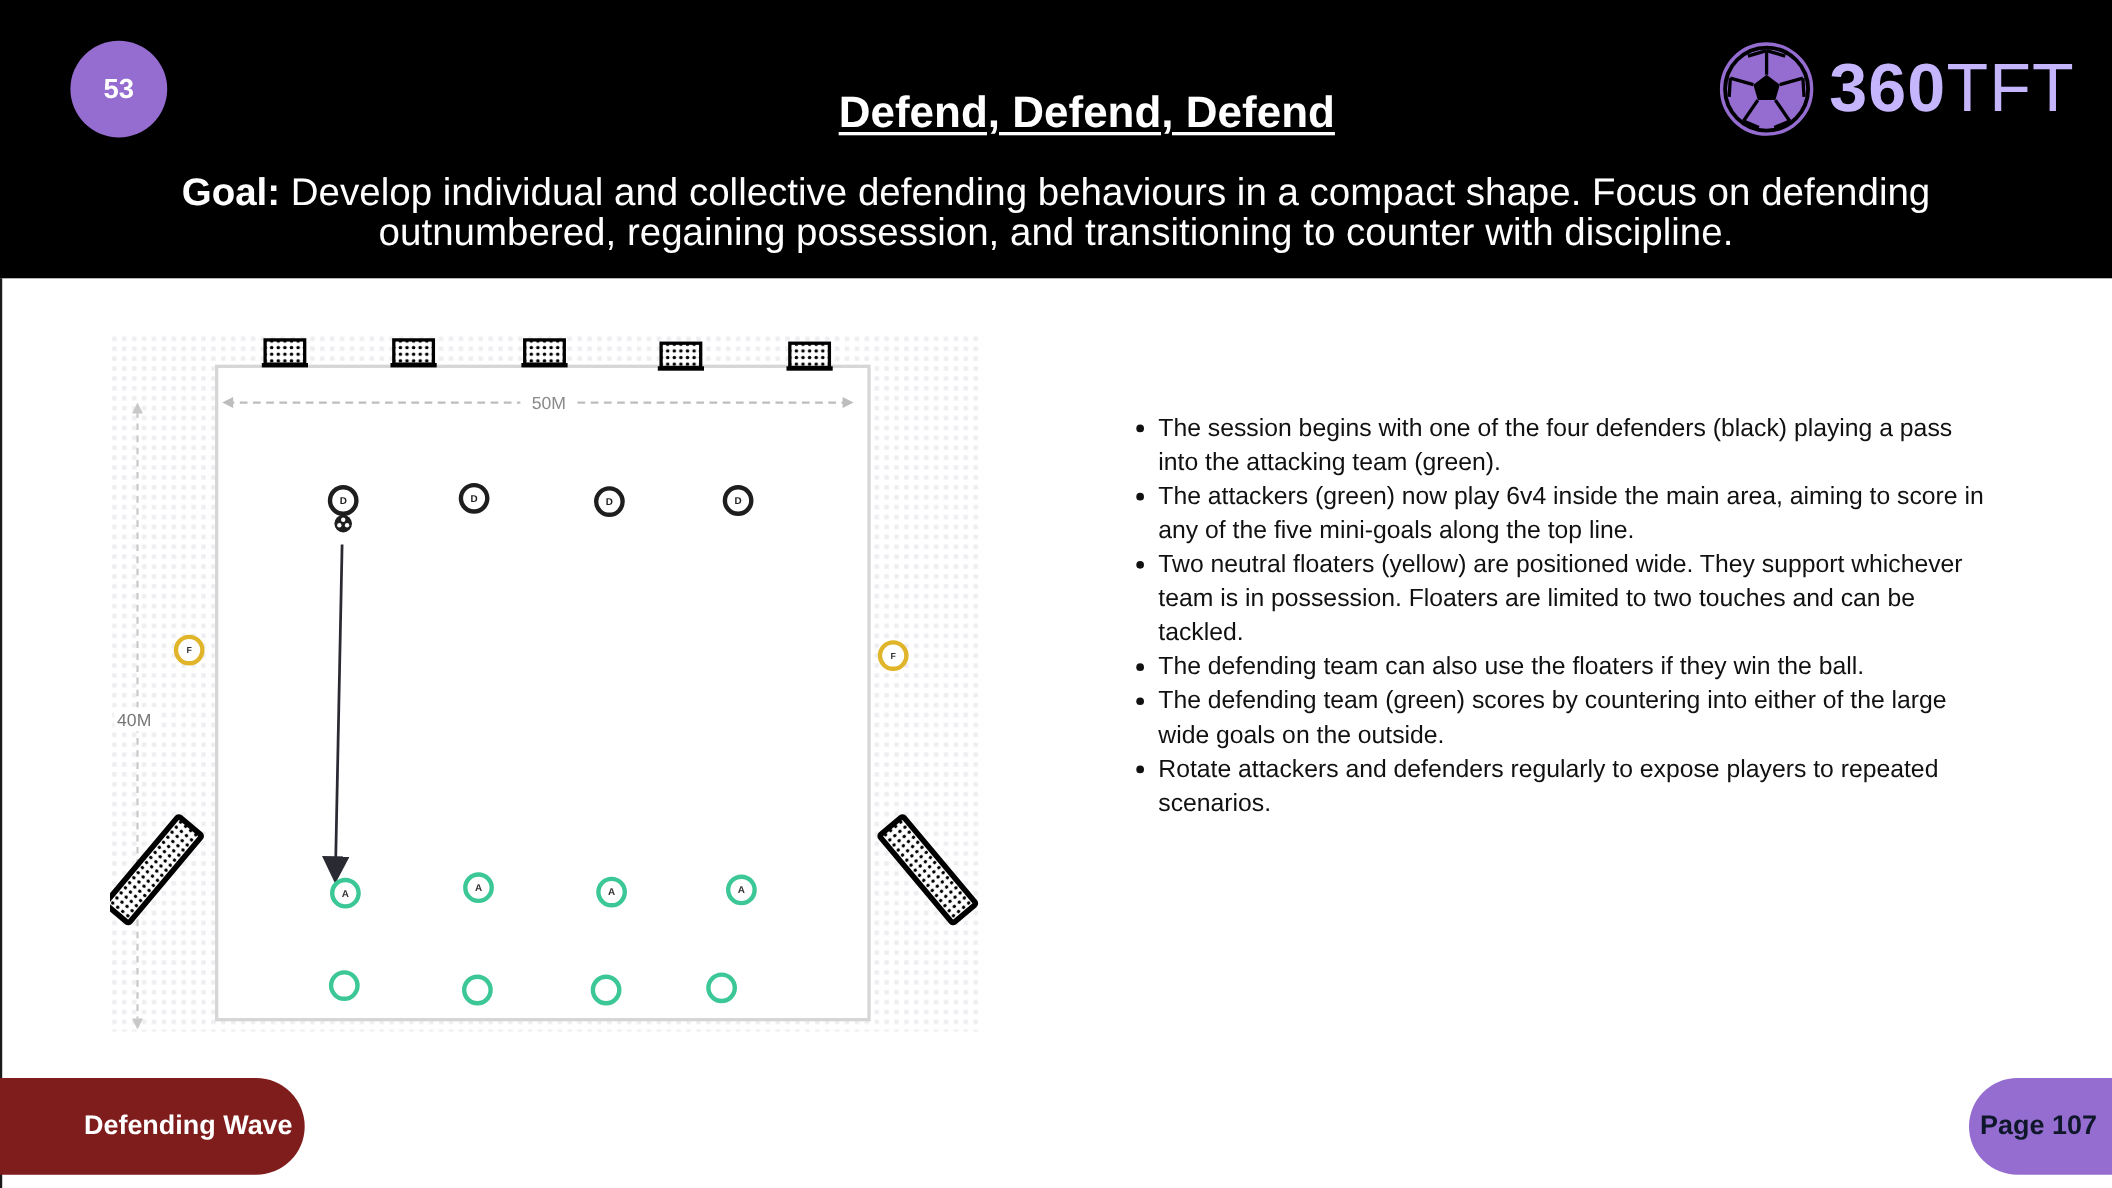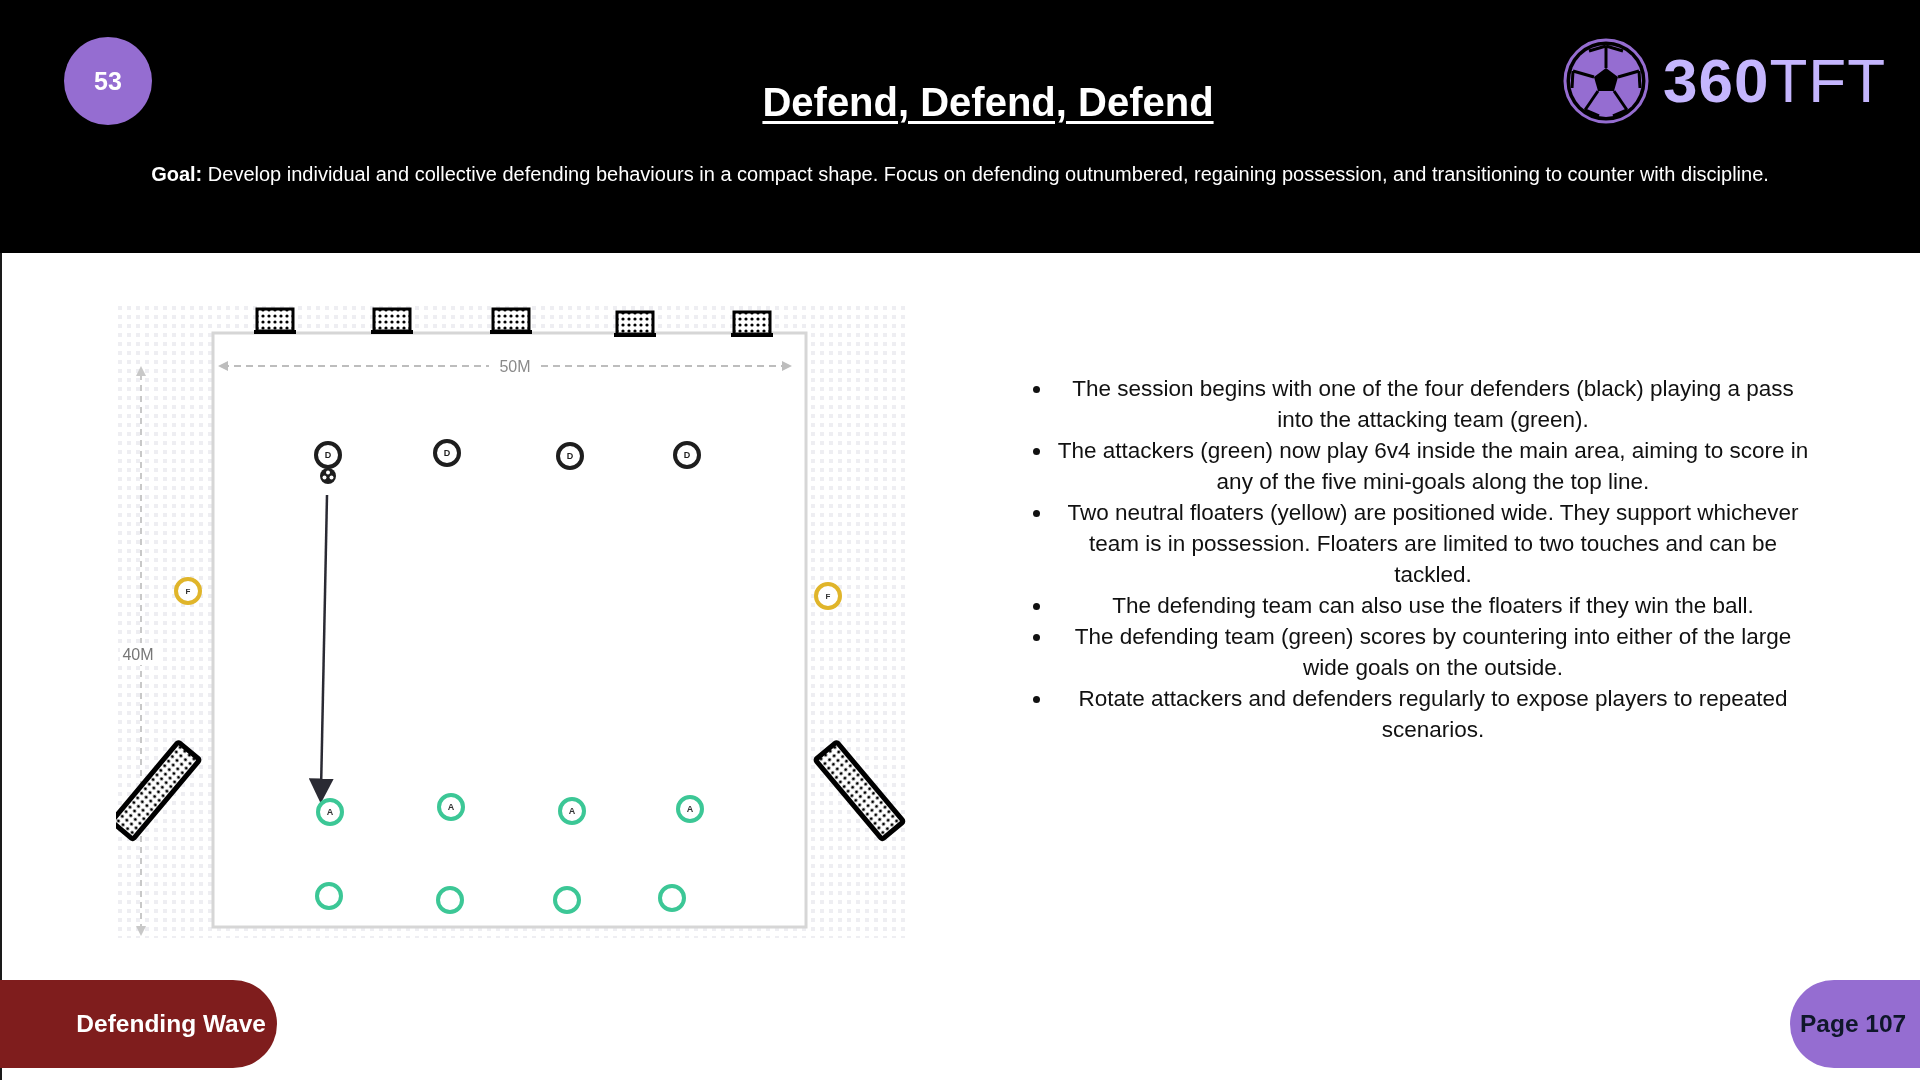--- a/index.html
+++ b/index.html
@@ -16,34 +16,34 @@
     background:#956dd1; color:#ffffff; font-weight:bold; font-size:25px;
     display:flex; align-items:center; justify-content:center;
   }
   .title {
     position:absolute; left:0; top:80px; width:1920px; text-align:center;
     color:#ffffff; font-weight:bold; font-size:40px; text-decoration:underline;
     text-decoration-thickness:3px; text-underline-offset:5px;margin-left:28px;
   }
   .goal {
     position:absolute; left:90px; top:156px; width:1740px; text-align:center;
-    color:#ffffff; font-size:20px; line-height:37px;
+    color:#ffffff; font-size:35px; line-height:37px;
   }
   .goal b { font-weight:bold; }
   .logo { position:absolute; left:1563px; top:38px; height:86px; display:flex; align-items:center; }
   .logo svg { width:86px; height:86px; }
   .logo-text { margin-left:14px; color:#c4b5fd; font-size:62px; letter-spacing:1px; line-height:1; }
   .logo-text .num { font-weight:bold; }
   .logo-text .tft { font-weight:normal; }
 
-  .diagram { position:absolute; left:100px; top:304px; width:794px; height:634px;margin-left:16px; }
+  .diagram { position:absolute; left:100px; top:304px; width:794px; height:634px; }
 
   .bullets {
     position:absolute; left:1032px; top:373px; width:760px; margin:0; padding:0 0 0 21px;
-    color:#111111; font-size:22.5px; line-height:31px;text-align:center;
+    color:#111111; font-size:22.5px; line-height:31px;
   }
   .bullets li { margin:0; padding-left:0; }
 
   .pill-left {
     position:absolute; left:0; top:980px; width:277px; height:88px; background:#7f1d1d;
     border-radius:0 44px 44px 0; color:#ffffff; font-weight:bold; font-size:24.5px;
     display:flex; align-items:center; justify-content:flex-end; padding-right:11px; box-sizing:border-box;
   }
   .pill-right {
     position:absolute; left:1790px; top:980px; width:130px; height:88px; background:#956dd1;

